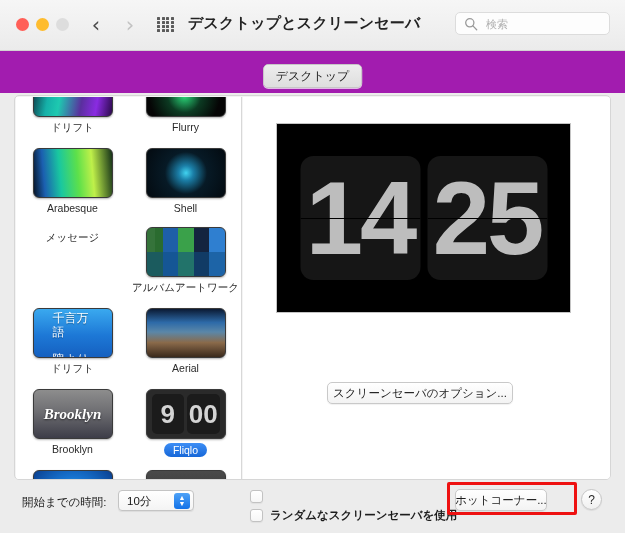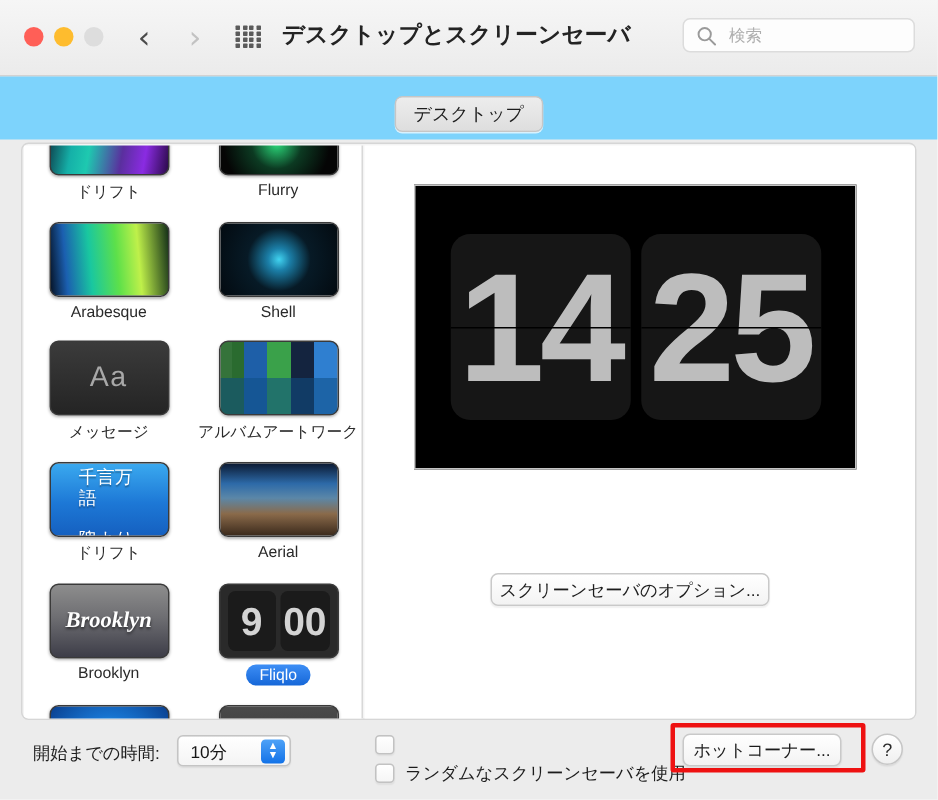--- a/index.html
+++ b/index.html
@@ -76,21 +76,21 @@
     position: absolute; left: 28px; top: 0; right: 4px; height: 21px;
     border: none; outline: none; background: transparent;
     font-family: inherit; font-size: 11px; color: #3b3b3b;
   }
   #search-input::placeholder { color: #aeaeae; }
 
   
   #tabbar {
     position: absolute; left: 0; top: 51px;
     width: 625px; height: 42px;
-    background: #7dd3fc;
+    background: #a21caf;
   }
   #tabgroup {
     position: absolute; left: 50%; top: 13px;
     transform: translateX(-50%);
     display: flex;
     border: 1px solid #c6c6c6;
     border-radius: 5px;
     overflow: hidden;
     background: #e3e3e3;
     box-shadow: 0 1px 0 rgba(255,255,255,0.7);
@@ -300,39 +300,39 @@
     display: flex; flex-direction: column;
     align-items: center; justify-content: center;
     color: #ffffff; font-size: 7px; line-height: 6px;
   }
 
   .cbrow {
     position: absolute; left: 250px;
     display: flex; align-items: center; gap: 7px;
   }
   #cbrow-clock  { top: 490px; }
-  #cbrow-random { top: 508px; }
+  #cbrow-random { top: 508px; font-weight: bold; }
   .checkbox {
     width: 13px; height: 13px;
     background: linear-gradient(to bottom,#ffffff,#f6f6f6);
     border: 1px solid #c2c2c2;
     border-radius: 3px;
     box-shadow: 0 1px 1px rgba(0,0,0,0.05);
   }
   .cblabel { font-size: 11.5px; color: #1c1c1c; white-space: nowrap; }
 
   #hotcorner-highlight {
     position: absolute; left: 447px; top: 482px;
     width: 130px; height: 33px;
     border: 3px solid #ee1111;
     border-radius: 2px;
   }
   #hotcorner-button {
     position: absolute; left: 455px; top: 489px;
-    width: 106px; height: 22px;
+    width: 92px; height: 22px;
     background: linear-gradient(to bottom,#ffffff,#f3f3f3);
     border: 1px solid #c9c9c9;
     border-radius: 5px;
     font-size: 11.5px; color: #1c1c1c;
     display: flex; align-items: center; justify-content: center;
     box-shadow: 0 1px 1px rgba(0,0,0,0.06);
     white-space: nowrap;
   }
   #help-button {
     position: absolute; left: 581px; top: 489px;
@@ -413,23 +413,20 @@
           <div class="thumb art-arabesque"></div>
           <div class="ss-label">Arabesque</div>
         </div>
 
         <div class="ss-cell">
           <div class="thumb art-shell"></div>
           <div class="ss-label">Shell</div>
         </div>
 
         <div class="ss-cell">
-          <div class="thumb art-message">
-            <div class="thumb-text">Aa</div>
-          </div>
           <div class="ss-label">メッセージ</div>
         </div>
 
         <div class="ss-cell">
           <div class="thumb art-album"></div>
           <div class="ss-label">アルバムアートワーク</div>
         </div>
 
         <div class="ss-cell">
           <div class="thumb art-quote">

